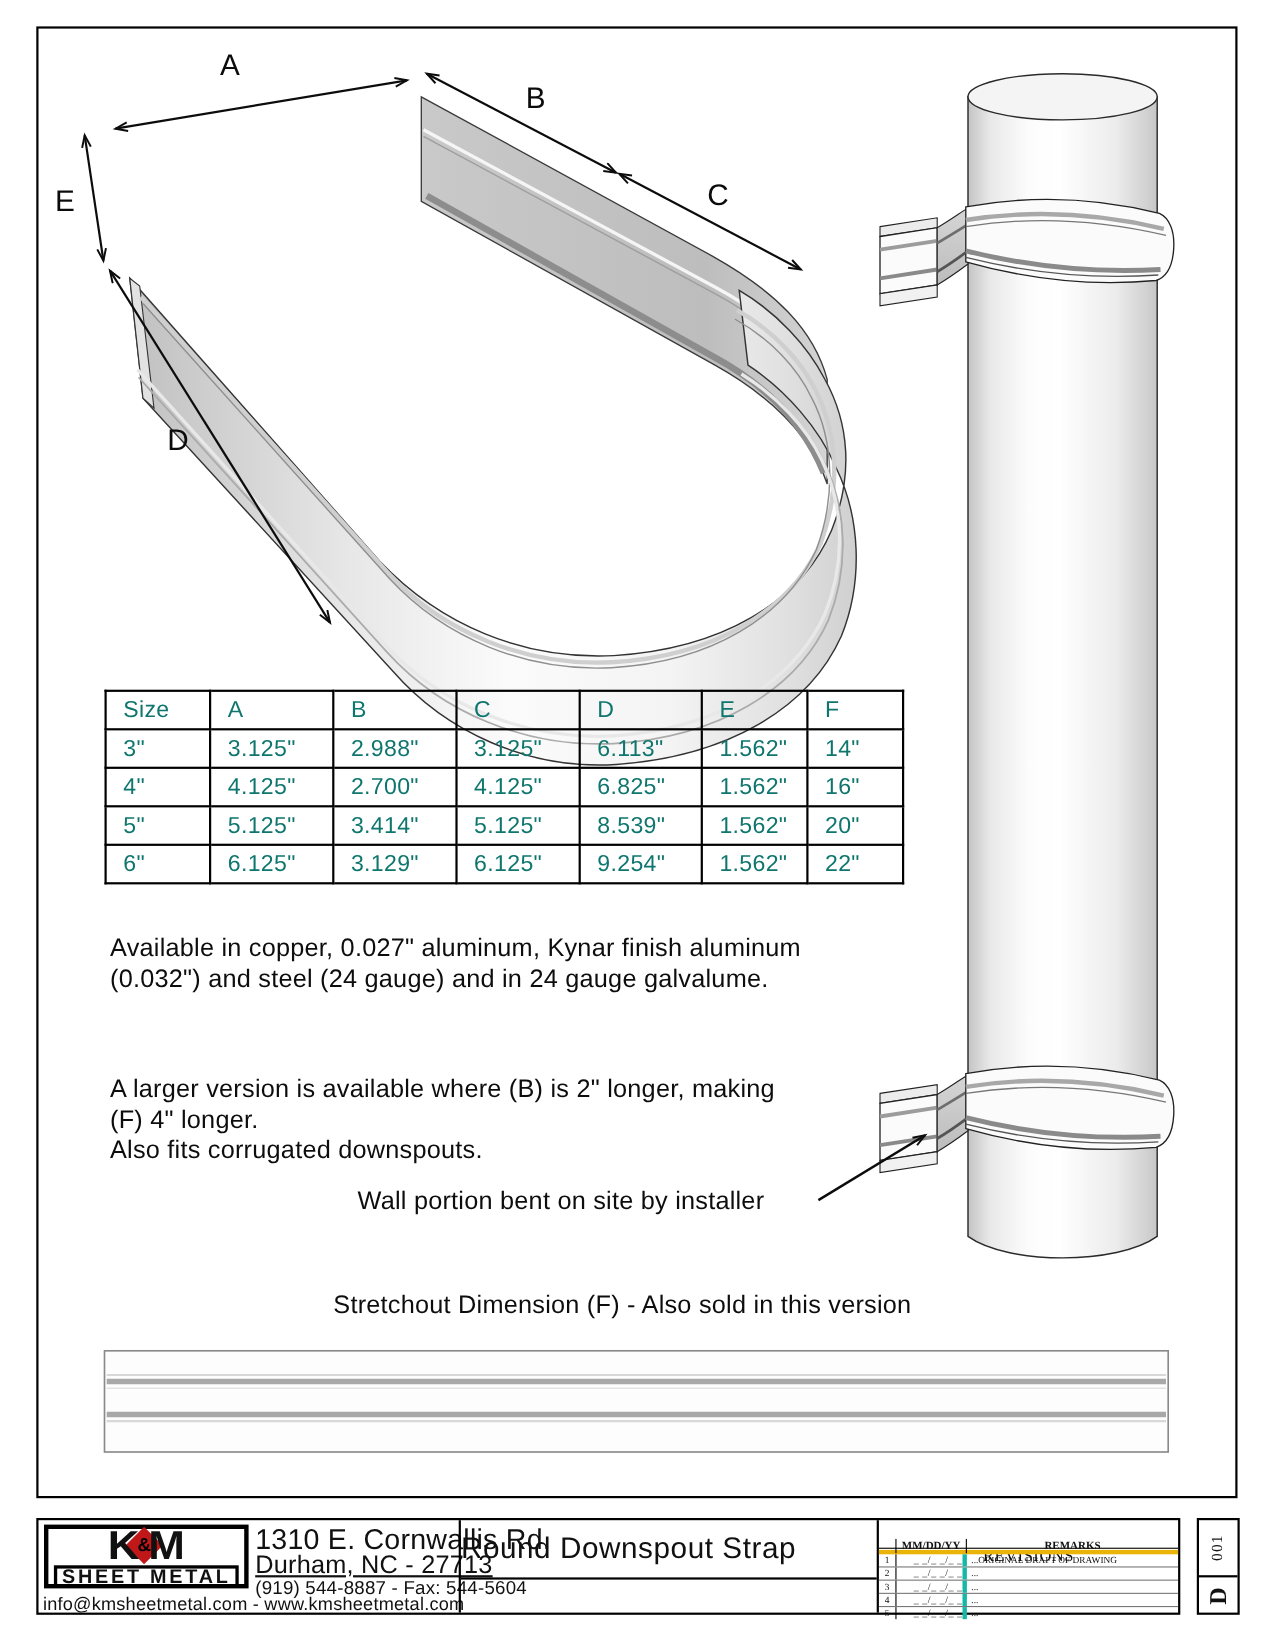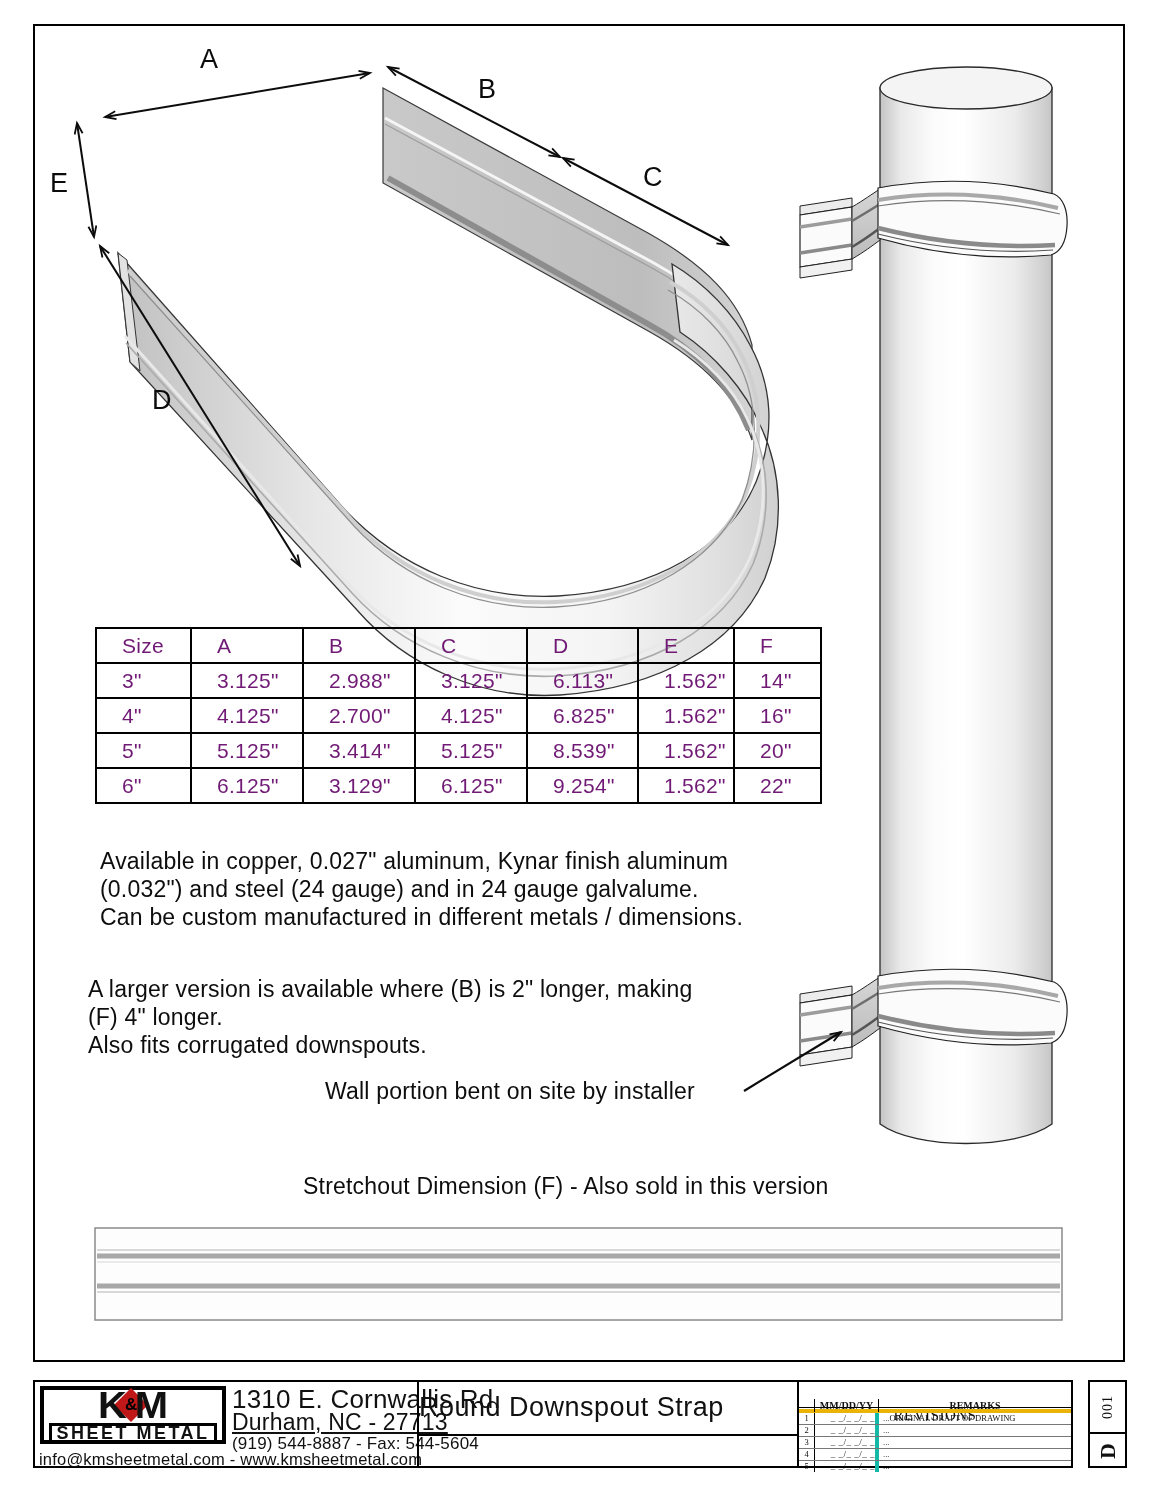--- a/index.html
+++ b/index.html
@@ -5,22 +5,22 @@
   html,body{margin:0;padding:0;background:#fff;}
   .sheet{position:relative;width:1159px;height:1500px;background:#fff;overflow:hidden;
          font-family:"Liberation Sans",sans-serif;color:#111;}
   .frame{position:absolute;left:33px;top:24px;width:1092px;height:1338px;
          border:2px solid #000;box-sizing:border-box;}
   .art{position:absolute;left:0;top:0;}
   .dim-label{position:absolute;font-size:27px;font-weight:400;letter-spacing:1px;color:#0b0b0b;}
   .note{position:absolute;font-size:23px;line-height:28px;letter-spacing:.2px;color:#0d0d0d;white-space:nowrap;}
   
   .size-table{position:absolute;left:95px;top:627px;border-collapse:collapse;table-layout:fixed;}
-  .size-table td{border:2px solid #000;height:33px;padding:0 0 0 25px;font-size:21px;
-                 letter-spacing:.3px;color:#701a75;white-space:nowrap;}
+  .size-table td{border:2px solid #000;height:33px;padding:0 0 0 15px;font-size:21px;
+                 letter-spacing:.3px;color:#0f766e;white-space:nowrap;}
   
   .tblock{position:absolute;left:33px;top:1380px;width:1040px;height:88px;border:2px solid #000;
           box-sizing:border-box;background:#fff;}
   .cell-left{position:absolute;left:0;top:0;width:382px;height:100%;}
   .cell-mid{position:absolute;left:382px;top:0;width:380px;height:100%;border-left:2px solid #000;box-sizing:border-box;}
   .cell-rev{position:absolute;left:762px;top:0;right:0;height:100%;border-left:2px solid #000;box-sizing:border-box;
             font-family:"Liberation Serif",serif;display:grid;grid-template-rows:17px 14px repeat(5,1fr);}
   .logo-box{position:absolute;left:5px;top:4px;width:186px;height:58px;border:4px solid #000;
             box-sizing:border-box;background:#fff;display:flex;flex-direction:column;align-items:center;}
   .logo-letters{display:flex;align-items:center;justify-content:center;height:34px;margin-top:-2px;}
@@ -236,24 +236,23 @@
       <td>9.254"</td>
       <td>1.562"</td>
       <td>22"</td>
     </tr>
   </tbody>
     </table>
 
   <div class="note" style="left:100px;top:847px;">
     <div>Available in copper, 0.027" aluminum, Kynar finish aluminum</div>
     <div>(0.032") and steel (24 gauge) and in 24 gauge galvalume.</div>
-    <div>Can be custom manufactured in different metals / dimensions.</div>
   </div>
 
-  <div class="note" style="left:88px;top:975px;">
+  <div class="note" style="left:100px;top:975px;">
     <div>A larger version is available where (B) is 2" longer, making</div>
     <div>(F) 4" longer.</div>
     <div>Also fits corrugated downspouts.</div>
   </div>
 
   <div class="note" style="left:325px;top:1077px;">Wall portion bent on site by installer</div>
 
   <div class="note" style="left:303px;top:1172px;">Stretchout Dimension (F) - Also sold in this version</div>
 
   <div class="tblock">

